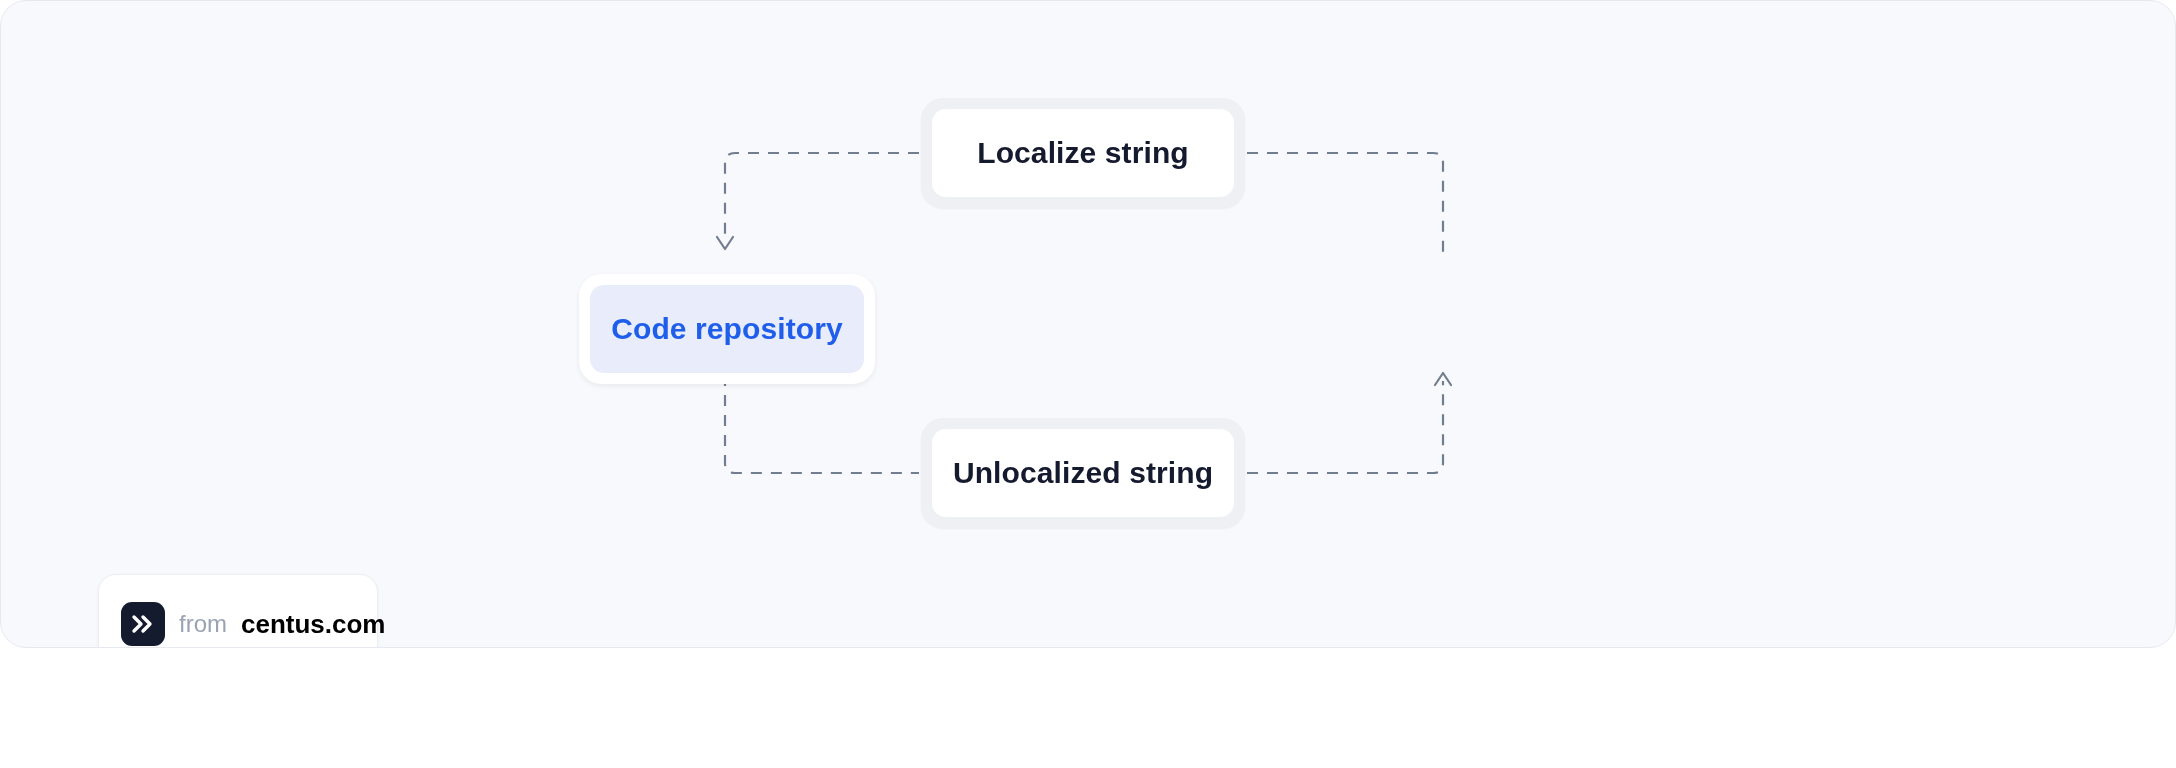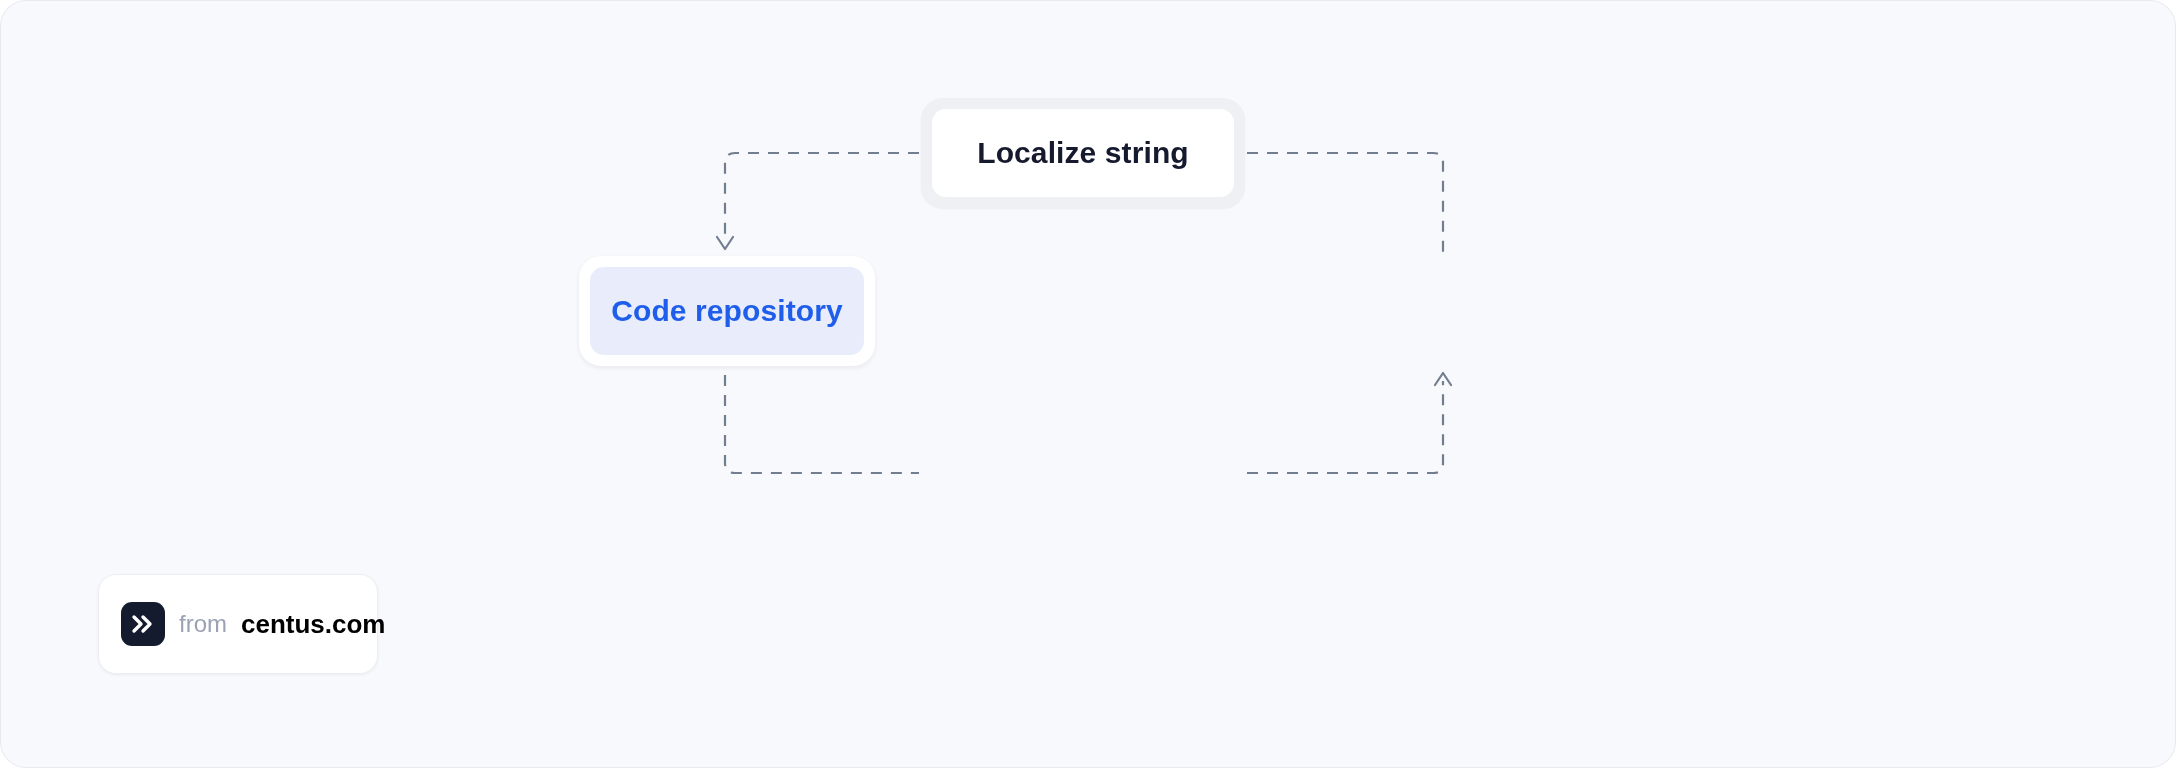--- a/index.html
+++ b/index.html
@@ -7,21 +7,21 @@
   html, body {
     width: 2176px;
     height: 768px;
     background: #ffffff;
     font-family: "Liberation Sans", sans-serif;
   }
 
   #canvas {
     position: relative;
     width: 2176px;
-    height: 768px;
+    height: 648px;
     background: #f7f9fc;
     border: 1px solid #e6e9ef;
     border-radius: 26px;
     overflow: hidden;
   }
 
   
   #connectors {
     position: absolute;
     left: 0; top: 0;
@@ -82,21 +82,21 @@
   .node.accent .label {
     color: #1f5eea;
     font-size: 30px;
     font-weight: 700;
     letter-spacing: .1px;
     white-space: nowrap;
   }
 
   
   #node-localize-string   { left: 920px; top:  97px; width: 324px; height: 110px; }
-  #node-code-repository   { left: 578px; top: 255px; width: 296px; height: 110px; }
+  #node-code-repository   { left: 578px; top: 273px; width: 296px; height: 110px; }
   #node-localizing-platform { left:1288px; top: 259px; width: 308px; height: 110px; }
   #node-unlocalized-string{ left: 920px; top: 417px; width: 324px; height: 110px; }
 
   
   #attribution-badge {
     position: absolute;
     left: 97px;
     top: 573px;
     width: 280px;
     height: 100px;
@@ -155,20 +155,25 @@
     </div>
   </div>
 
   <div class="node accent" id="node-code-repository">
     <div class="inner">
       <span class="label">Code repository</span>
     </div>
   </div>
 
 
+  <div class="node neutral" id="node-unlocalized-string">
+    <div class="inner">
+      <span class="label">Unlocalized string</span>
+    </div>
+  </div>
 
   <div id="attribution-badge">
     <span class="logo">
       <svg width="26" height="22" viewBox="0 0 26 22" fill="none">
         <path d="M4 4 L11 11 L4 18" stroke="#ffffff" stroke-width="3.4" stroke-linecap="round" stroke-linejoin="round"></path>
         <path d="M13 4 L20 11 L13 18" stroke="#ffffff" stroke-width="3.4" stroke-linecap="round" stroke-linejoin="round"></path>
       </svg>
     </span>
     <span class="from-text">from</span>
     <span class="site-text">centus.com</span>

